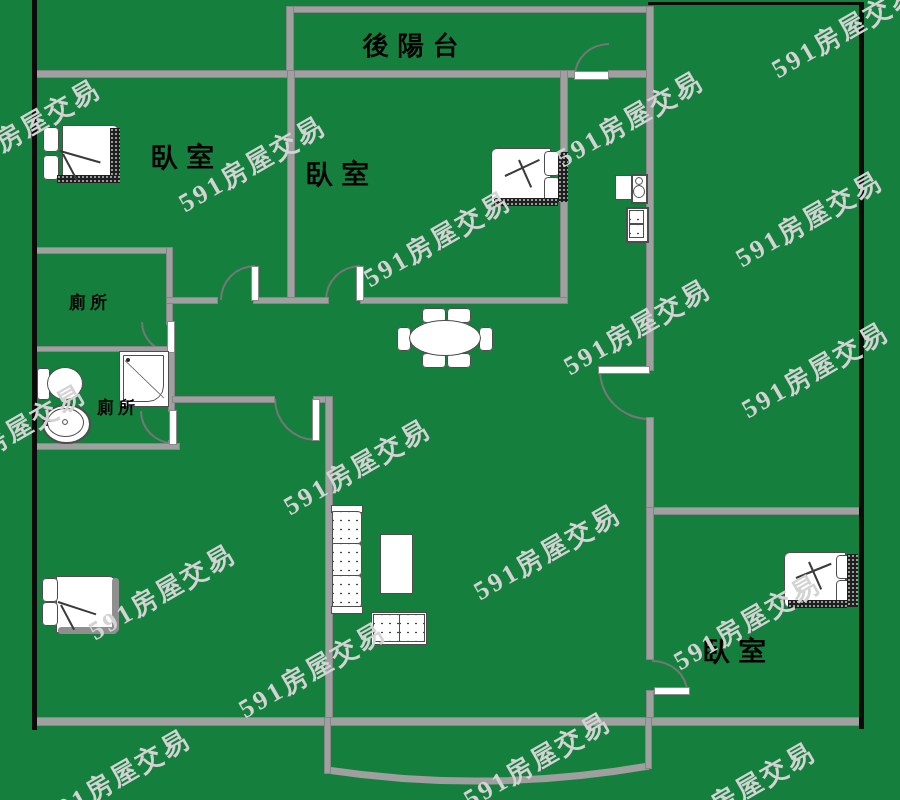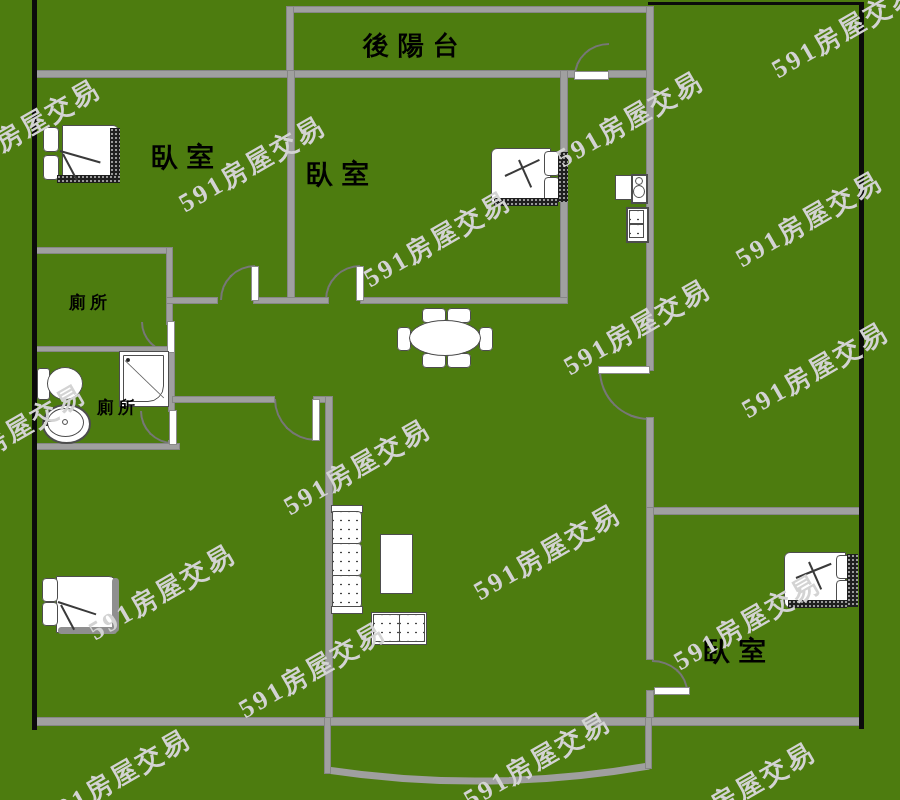--- a/index.html
+++ b/index.html
@@ -1,16 +1,16 @@
 <!DOCTYPE html>
 <html><head>
 <meta charset="utf-8">
 <style>
   html,body{margin:0;padding:0;background:#fff;}
-  .plan{position:relative;width:900px;height:800px;background:#4d7c0f;overflow:hidden;
+  .plan{position:relative;width:900px;height:800px;background:#15803d;overflow:hidden;
         font-family:"Liberation Serif","DejaVu Serif",serif;}
   
   .w{position:absolute;background:#a0a0a0;box-shadow:inset 0 0 0 1px #868686;z-index:3;}
   .w.dark{background:#0b0b0b;box-shadow:none;z-index:4;}
   .w.thin{box-shadow:none;}
   
   .leaf{position:absolute;background:#fff;border:1px solid #8a8a8a;z-index:5;}
   .arc{position:absolute;z-index:2;}
   .arc.tl{border-top:2px solid #777;border-left:2px solid #777;border-top-left-radius:100%;}
   .arc.bl{border-bottom:2px solid #777;border-left:2px solid #777;border-bottom-left-radius:100%;}

